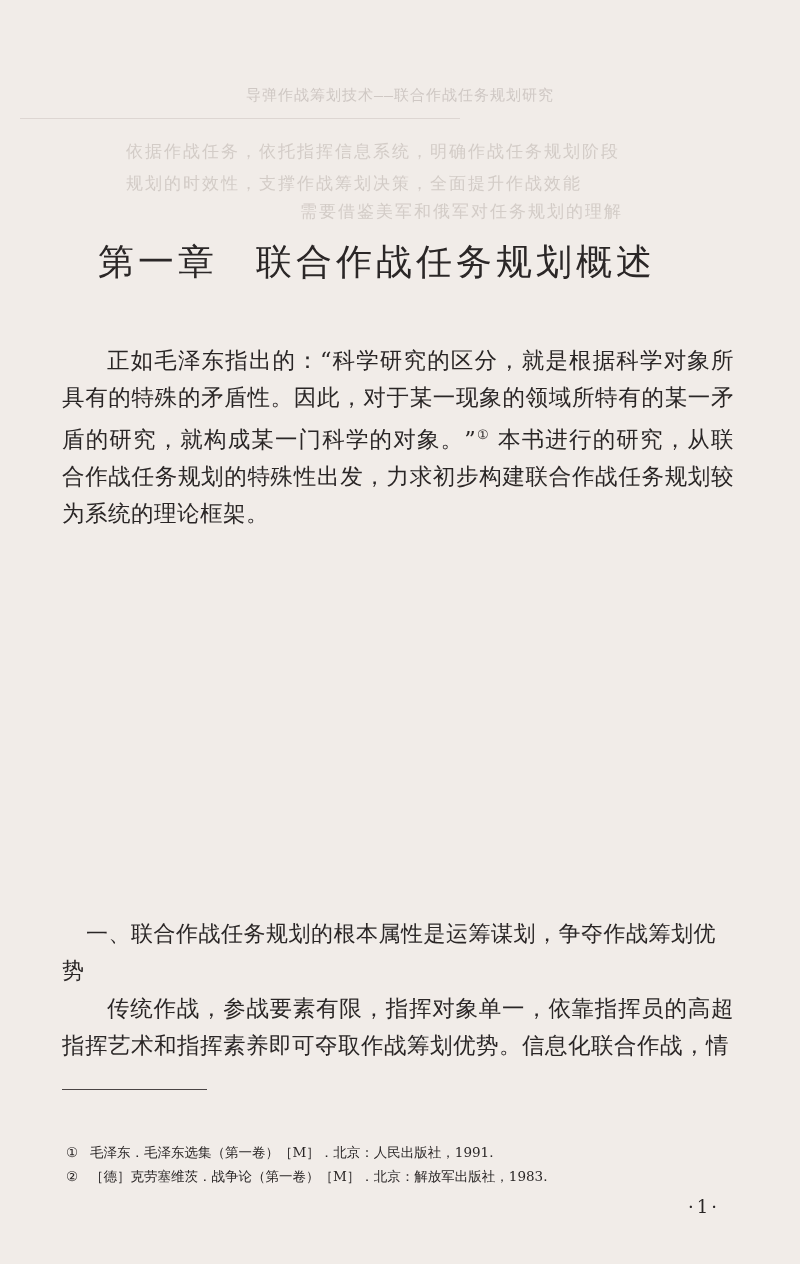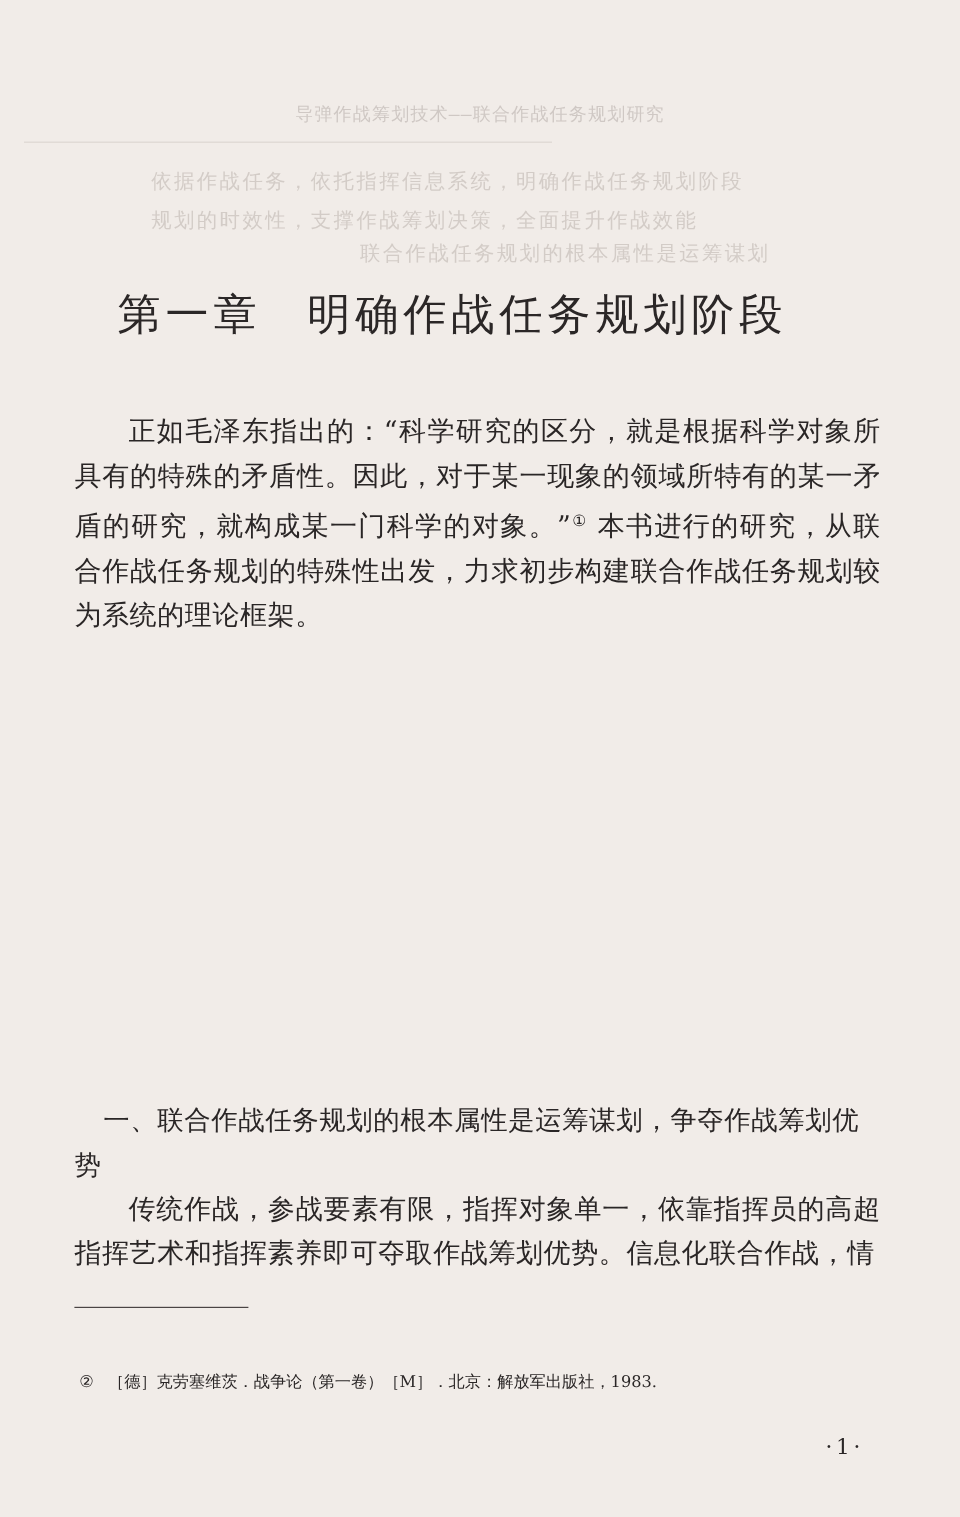--- a/index.html
+++ b/index.html
@@ -59,36 +59,39 @@
 </style>
 </head>
 <body>
 
 <div class="page">
 
   <div class="ghost-header">导弹作战筹划技术——联合作战任务规划研究</div>
   <div class="ghost-rule"></div>
   <div class="ghost-line" style="left:126px;top:140px;">依据作战任务，依托指挥信息系统，明确作战任务规划阶段</div>
   <div class="ghost-line" style="left:126px;top:172px;">规划的时效性，支撑作战筹划决策，全面提升作战效能</div>
-  <div class="ghost-line" style="left:300px;top:200px;">联合作战任务规划的根本属性是运筹谋划</div>
+  <div class="ghost-line" style="left:300px;top:200px;">需要借鉴美军和俄军对任务规划的理解</div>
 
   <h1 class="chapter-title">
-    <span>第一章</span><span class="gap"></span><span>明确作战任务规划阶段</span>
+    <span>第一章</span><span class="gap"></span><span>联合作战任务规划概述</span>
   </h1>
 
   <p class="para" style="top:342px;"><span>正如毛泽东指出的：“科学研究的区分，就是根据科学对象所具有的特殊的矛盾性。因此，对于某一现象的领域所特有的某一矛盾的研究，就构成某一门科学的对象。”</span><sup>①</sup><span> 本书进行的研究，从联合作战任务规划的特殊性出发，力求初步构建联合作战任务规划较为系统的理论框架。</span></p>
 
 
 
   <p class="subhead">一、联合作战任务规划的根本属性是运筹谋划，争夺作战筹划优势</p>
 
   <p class="para" style="top:990px;">传统作战，参战要素有限，指挥对象单一，依靠指挥员的高超指挥艺术和指挥素养即可夺取作战筹划优势。信息化联合作战，情</p>
 
   <div class="fn-rule"></div>
 
   <div class="footnotes">
     <div class="fn">
+      <span class="mark">①</span><span>毛泽东．毛泽东选集（第一卷）［M］．北京：人民出版社，1991.</span>
+    </div>
+    <div class="fn">
       <span class="mark">②</span><span>［德］克劳塞维茨．战争论（第一卷）［M］．北京：解放军出版社，1983.</span>
     </div>
   </div>
 
   <div class="page-number">·1·</div>
 </div>
 
 </body></html>

